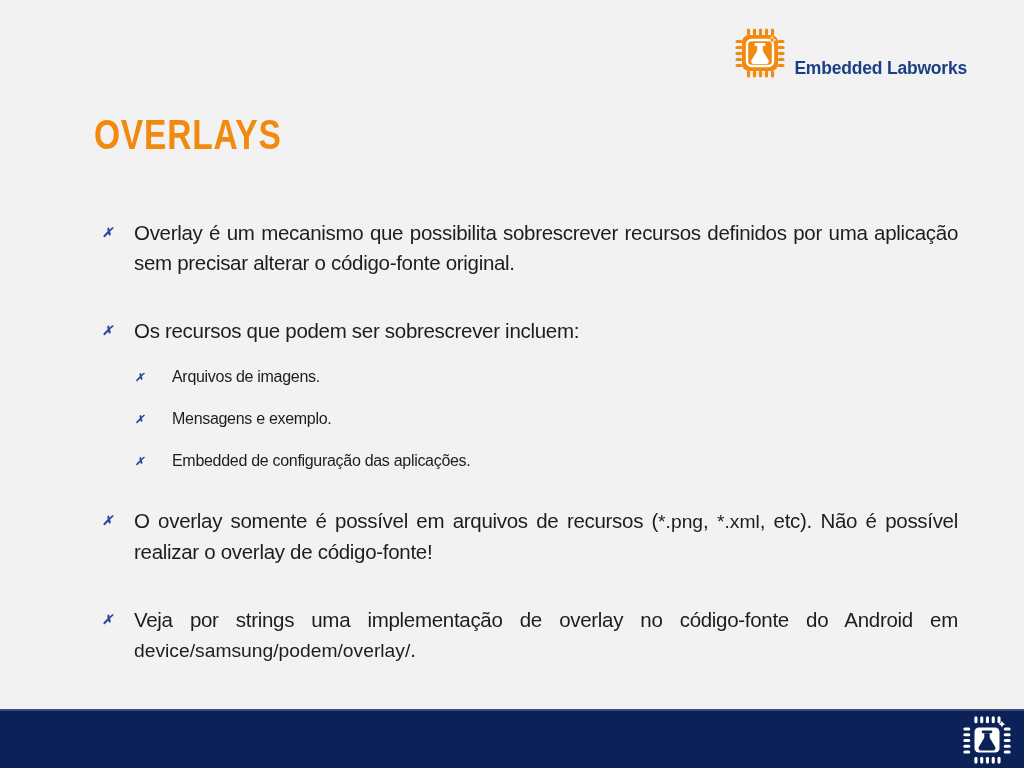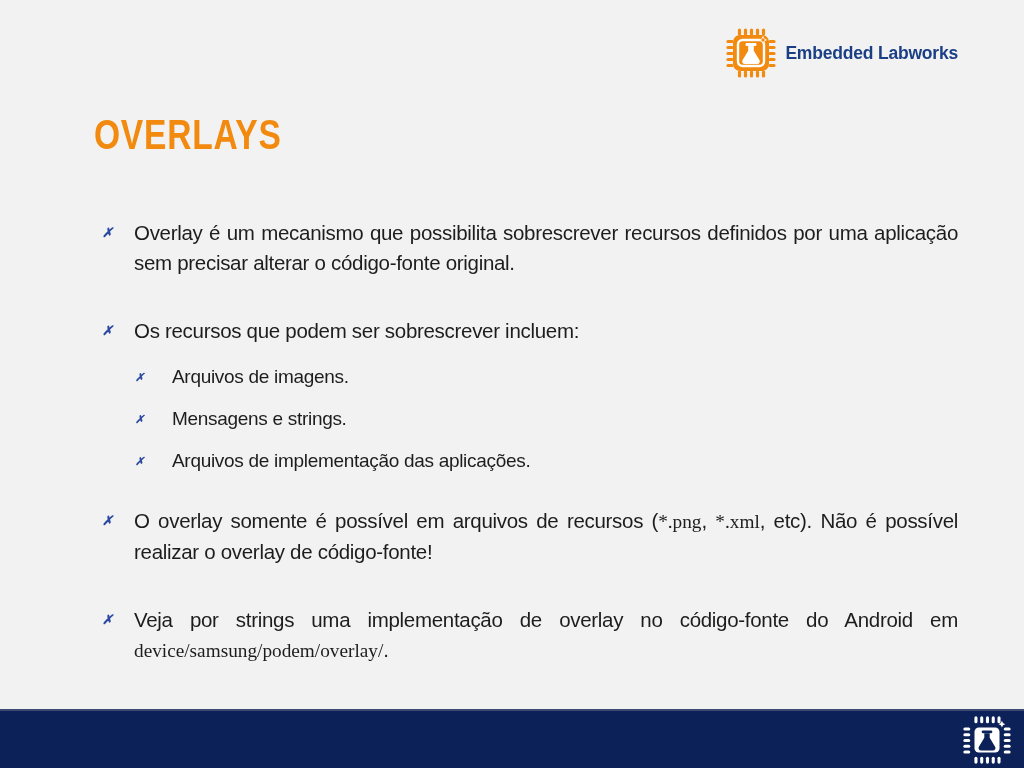--- a/index.html
+++ b/index.html
@@ -15,23 +15,23 @@
     width: 1024px;
     height: 768px;
     background: var(--bg, #f2f2f2);
     overflow: hidden;
   }
 
   
   .logo {
     position: absolute;
     top: 27px;
-    right: 66px;
+    right: 57px;
     display: flex;
-    align-items: center;
+    align-items: flex-end;
     gap: 8px;
   }
   .logo-text {
     color: var(--logo-navy, #1b3f85);
     font-size: 17.5px;
     font-weight: bold;
     letter-spacing: -0.2px;
     white-space: nowrap;
   }
 
@@ -79,23 +79,23 @@
   .sub .marker { font-size: 11px; line-height: 28px; padding-left: 3px; }
 
   .btext {
     margin: 0;
     color: var(--text, #1d1d1d);
     font-size: 20.5px;
     line-height: 30px;
     letter-spacing: -0.3px;
   }
   .top .btext { text-align: justify; }
-  .sub .btext { font-size: 19px; line-height: 28px; }
+  .sub .btext { font-size: 16px; line-height: 28px; }
   .mono {
-    font-family: Liberation Serif, serif;
+    font-family: Liberation Sans, sans-serif;
     font-size: 0.94em;
     letter-spacing: 0;
   }
 
   
   .footer-bar {
     position: absolute;
     left: 0;
     bottom: 0;
     width: 1024px;
@@ -157,25 +157,25 @@
       <div class="bullet top">
         <span class="marker">✗</span>
         <p class="btext"><span>Os recursos que podem ser sobrescrever incluem:</span></p>
       </div>
       <div class="bullet sub">
         <span class="marker">✗</span>
         <p class="btext"><span>Arquivos de imagens.</span></p>
       </div>
       <div class="bullet sub">
         <span class="marker">✗</span>
-        <p class="btext"><span>Mensagens e strings.</span></p>
+        <p class="btext"><span>Mensagens e exemplo.</span></p>
       </div>
       <div class="bullet sub">
         <span class="marker">✗</span>
-        <p class="btext"><span>Arquivos de implementação das aplicações.</span></p>
+        <p class="btext"><span>Embedded de configuração das aplicações.</span></p>
       </div>
       <div class="bullet top">
         <span class="marker">✗</span>
         <p class="btext"><span>O overlay somente é possível em arquivos de recursos (</span><span class="mono">*.png</span><span>, </span><span class="mono">*.xml</span><span>, etc). Não é possível realizar o overlay de código-fonte!</span></p>
       </div>
       <div class="bullet top">
         <span class="marker">✗</span>
         <p class="btext"><span>Veja por strings uma implementação de overlay no código-fonte do Android em </span><span class="mono">device/samsung/podem/overlay/</span><span>.</span></p>
       </div>
     </div>

